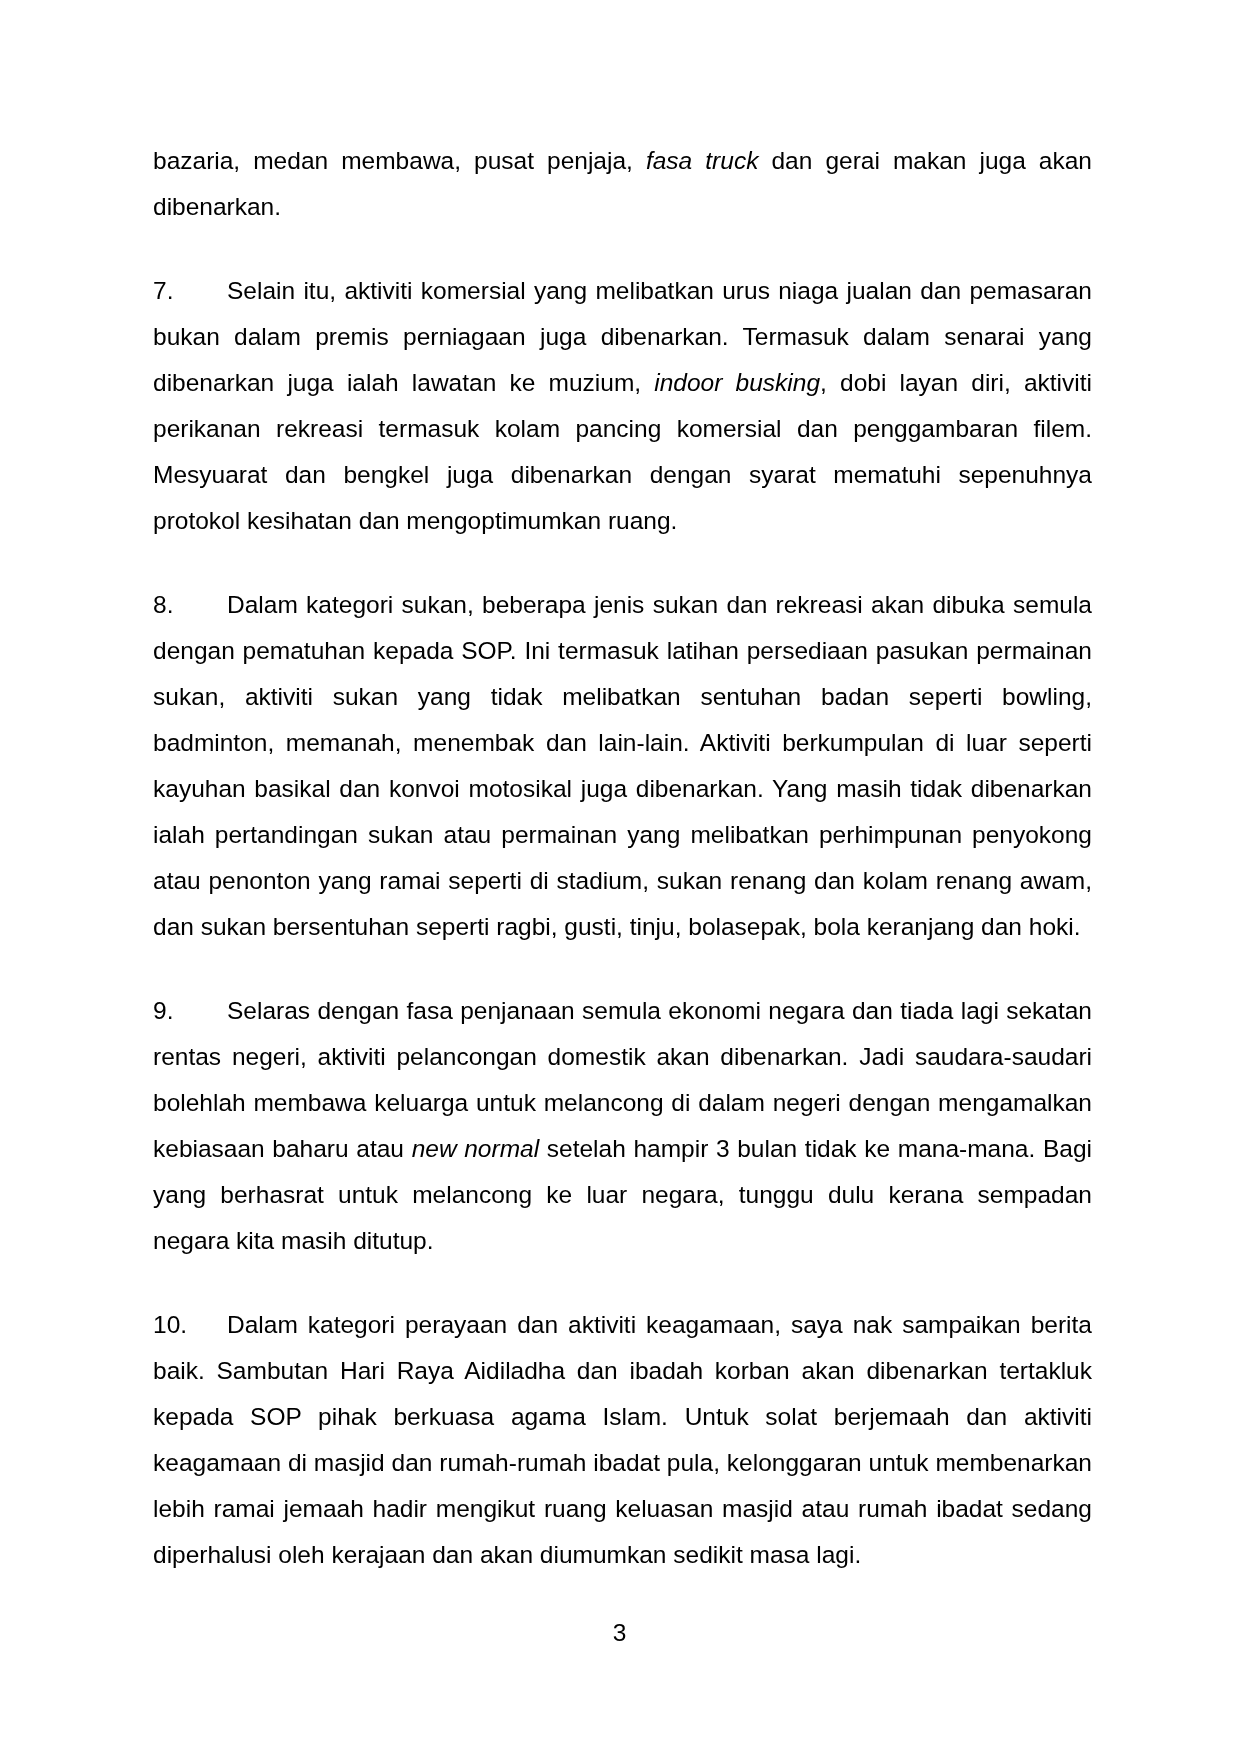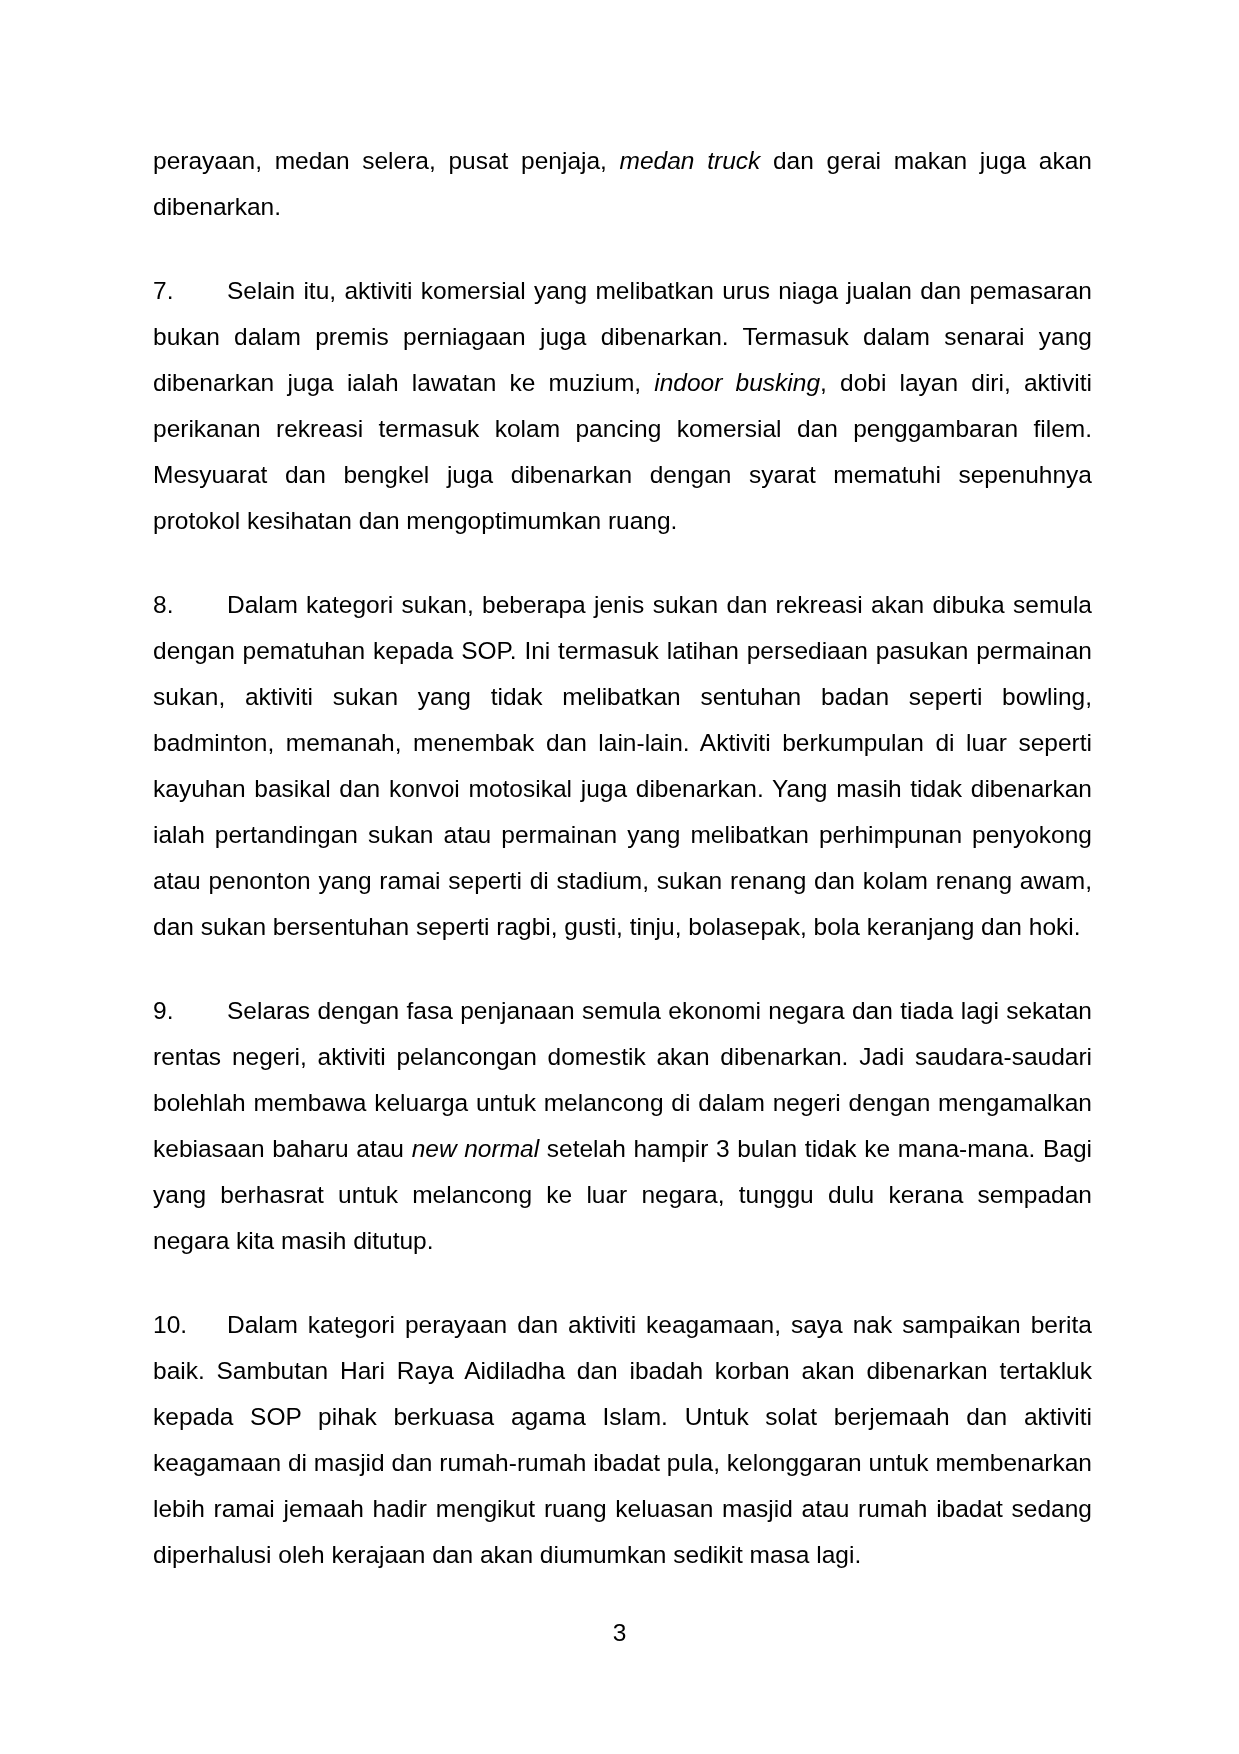--- a/index.html
+++ b/index.html
@@ -47,21 +47,21 @@
     font-size: 24.5px;
     line-height: 30px;
   }
 </style>
 </head>
 <body>
 
 <div class="page">
   <div class="content">
 
-    <p class="para"><span>perayaan, medan selera, pusat penjaja, </span><em>medan truck</em><span> dan gerai makan juga akan dibenarkan.</span></p>
+    <p class="para"><span>bazaria, medan membawa, pusat penjaja, </span><em>fasa truck</em><span> dan gerai makan juga akan dibenarkan.</span></p>
 
     <p class="para"><span class="num">7.</span><span>Selain itu, aktiviti komersial yang melibatkan urus niaga jualan dan pemasaran bukan dalam premis perniagaan juga dibenarkan. Termasuk dalam senarai yang dibenarkan juga ialah lawatan ke muzium, </span><em>indoor busking</em><span>, dobi layan diri, aktiviti perikanan rekreasi termasuk kolam pancing komersial dan penggambaran filem. Mesyuarat dan bengkel juga dibenarkan dengan syarat mematuhi sepenuhnya protokol kesihatan dan mengoptimumkan ruang.</span></p>
 
     <p class="para"><span class="num">8.</span><span>Dalam kategori sukan, beberapa jenis sukan dan rekreasi akan dibuka semula dengan pematuhan kepada SOP. Ini termasuk latihan persediaan pasukan permainan sukan, aktiviti sukan yang tidak melibatkan sentuhan badan seperti bowling, badminton, memanah, menembak dan lain-lain. Aktiviti berkumpulan di luar seperti kayuhan basikal dan konvoi motosikal juga dibenarkan. Yang masih tidak dibenarkan ialah pertandingan sukan atau permainan yang melibatkan perhimpunan penyokong atau penonton yang ramai seperti di stadium, sukan renang dan kolam renang awam, dan sukan bersentuhan seperti ragbi, gusti, tinju, bolasepak, bola keranjang dan hoki.</span></p>
 
     <p class="para"><span class="num">9.</span><span>Selaras dengan fasa penjanaan semula ekonomi negara dan tiada lagi sekatan rentas negeri, aktiviti pelancongan domestik akan dibenarkan. Jadi saudara-saudari bolehlah membawa keluarga untuk melancong di dalam negeri dengan mengamalkan kebiasaan baharu atau </span><em>new normal</em><span> setelah hampir 3 bulan tidak ke mana-mana. Bagi yang berhasrat untuk melancong ke luar negara, tunggu dulu kerana sempadan negara kita masih ditutup.</span></p>
 
     <p class="para"><span class="num">10.</span><span>Dalam kategori perayaan dan aktiviti keagamaan, saya nak sampaikan berita baik. Sambutan Hari Raya Aidiladha dan ibadah korban akan dibenarkan tertakluk kepada SOP pihak berkuasa agama Islam. Untuk solat berjemaah dan aktiviti keagamaan di masjid dan rumah-rumah ibadat pula, kelonggaran untuk membenarkan lebih ramai jemaah hadir mengikut ruang keluasan masjid atau rumah ibadat sedang diperhalusi oleh kerajaan dan akan diumumkan sedikit masa lagi.</span></p>
 
   </div>

